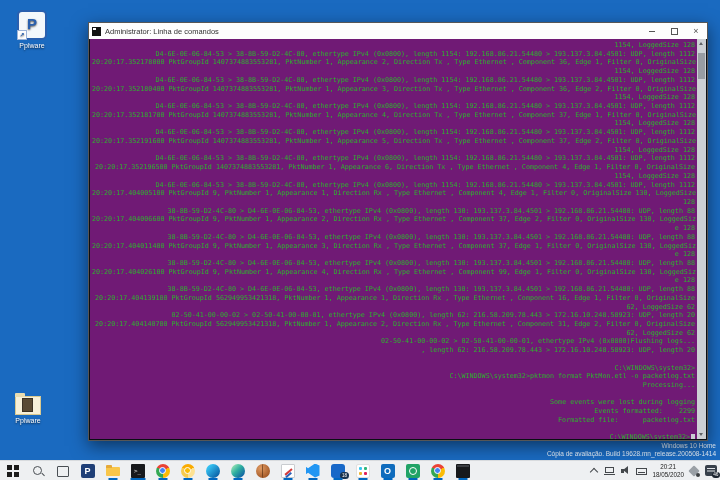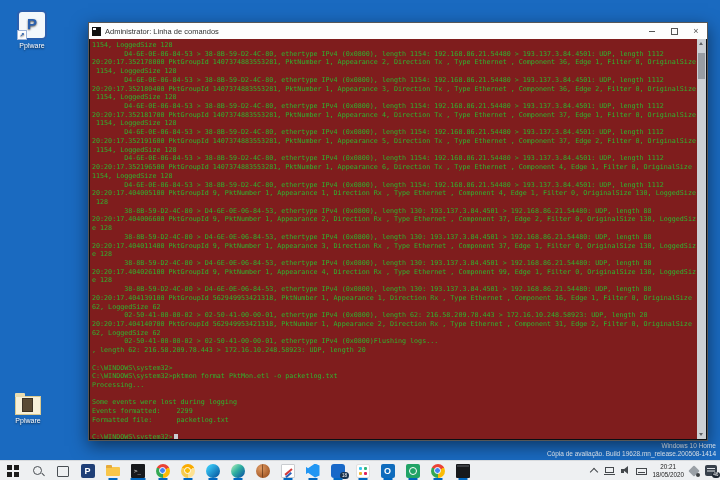--- a/index.html
+++ b/index.html
@@ -30,21 +30,21 @@
   .titlebar{position:absolute;left:0;top:0;right:0;height:16px;background:#fdfdfd;
             display:flex;align-items:center;}
   .titlebar .app-ic{width:9px;height:9px;background:#111;margin:0 4px 0 3px;position:relative;flex:0 0 auto;}
   .titlebar .app-ic::after{content:"";position:absolute;left:1px;top:1px;width:3px;height:2px;background:#fff;}
   .title-text{font-size:7.5px;color:#333;white-space:nowrap;flex:1 1 auto;}
   .win-ctrls{display:flex;height:100%;flex:0 0 auto;}
   .wc{width:22px;height:100%;display:flex;align-items:center;justify-content:center;color:#555;font-size:8px;}
   .wc-min::after{content:"";width:6px;height:1px;background:#555;}
   .wc-max::after{content:"";width:5px;height:5px;border:1px solid #555;}
   .wc-close::after{content:"×";font-size:9px;line-height:9px;}
-  .console-body{position:absolute;left:1px;right:1px;top:16px;bottom:1px;background:#7f1d1d;overflow:hidden;}
+  .console-body{position:absolute;left:1px;right:1px;top:16px;bottom:1px;background:#701a75;overflow:hidden;text-align:right;}
   .console-out{position:absolute;left:2px;top:2px;right:11px;bottom:0;
                font-family:"DejaVu Sans Mono","Liberation Mono",monospace;
                font-size:6.7px;line-height:8.72px;color:#2fb52f;white-space:pre;}
   .cline{height:8.72px;}
   .cursor{display:inline-block;width:4px;height:6.5px;background:#c9cdd1;vertical-align:-1px;margin-left:1px;}
   .scrollbar{position:absolute;top:0;right:0;bottom:0;width:9px;background:#ccd0d4;}
   .sb-arrow{position:absolute;left:0;width:9px;height:9px;}
   .sb-arrow::after{content:"";position:absolute;left:2px;border-left:2.5px solid transparent;border-right:2.5px solid transparent;}
   .sb-up{top:0;}
   .sb-up::after{top:3px;border-bottom:3.5px solid #5f6368;}

